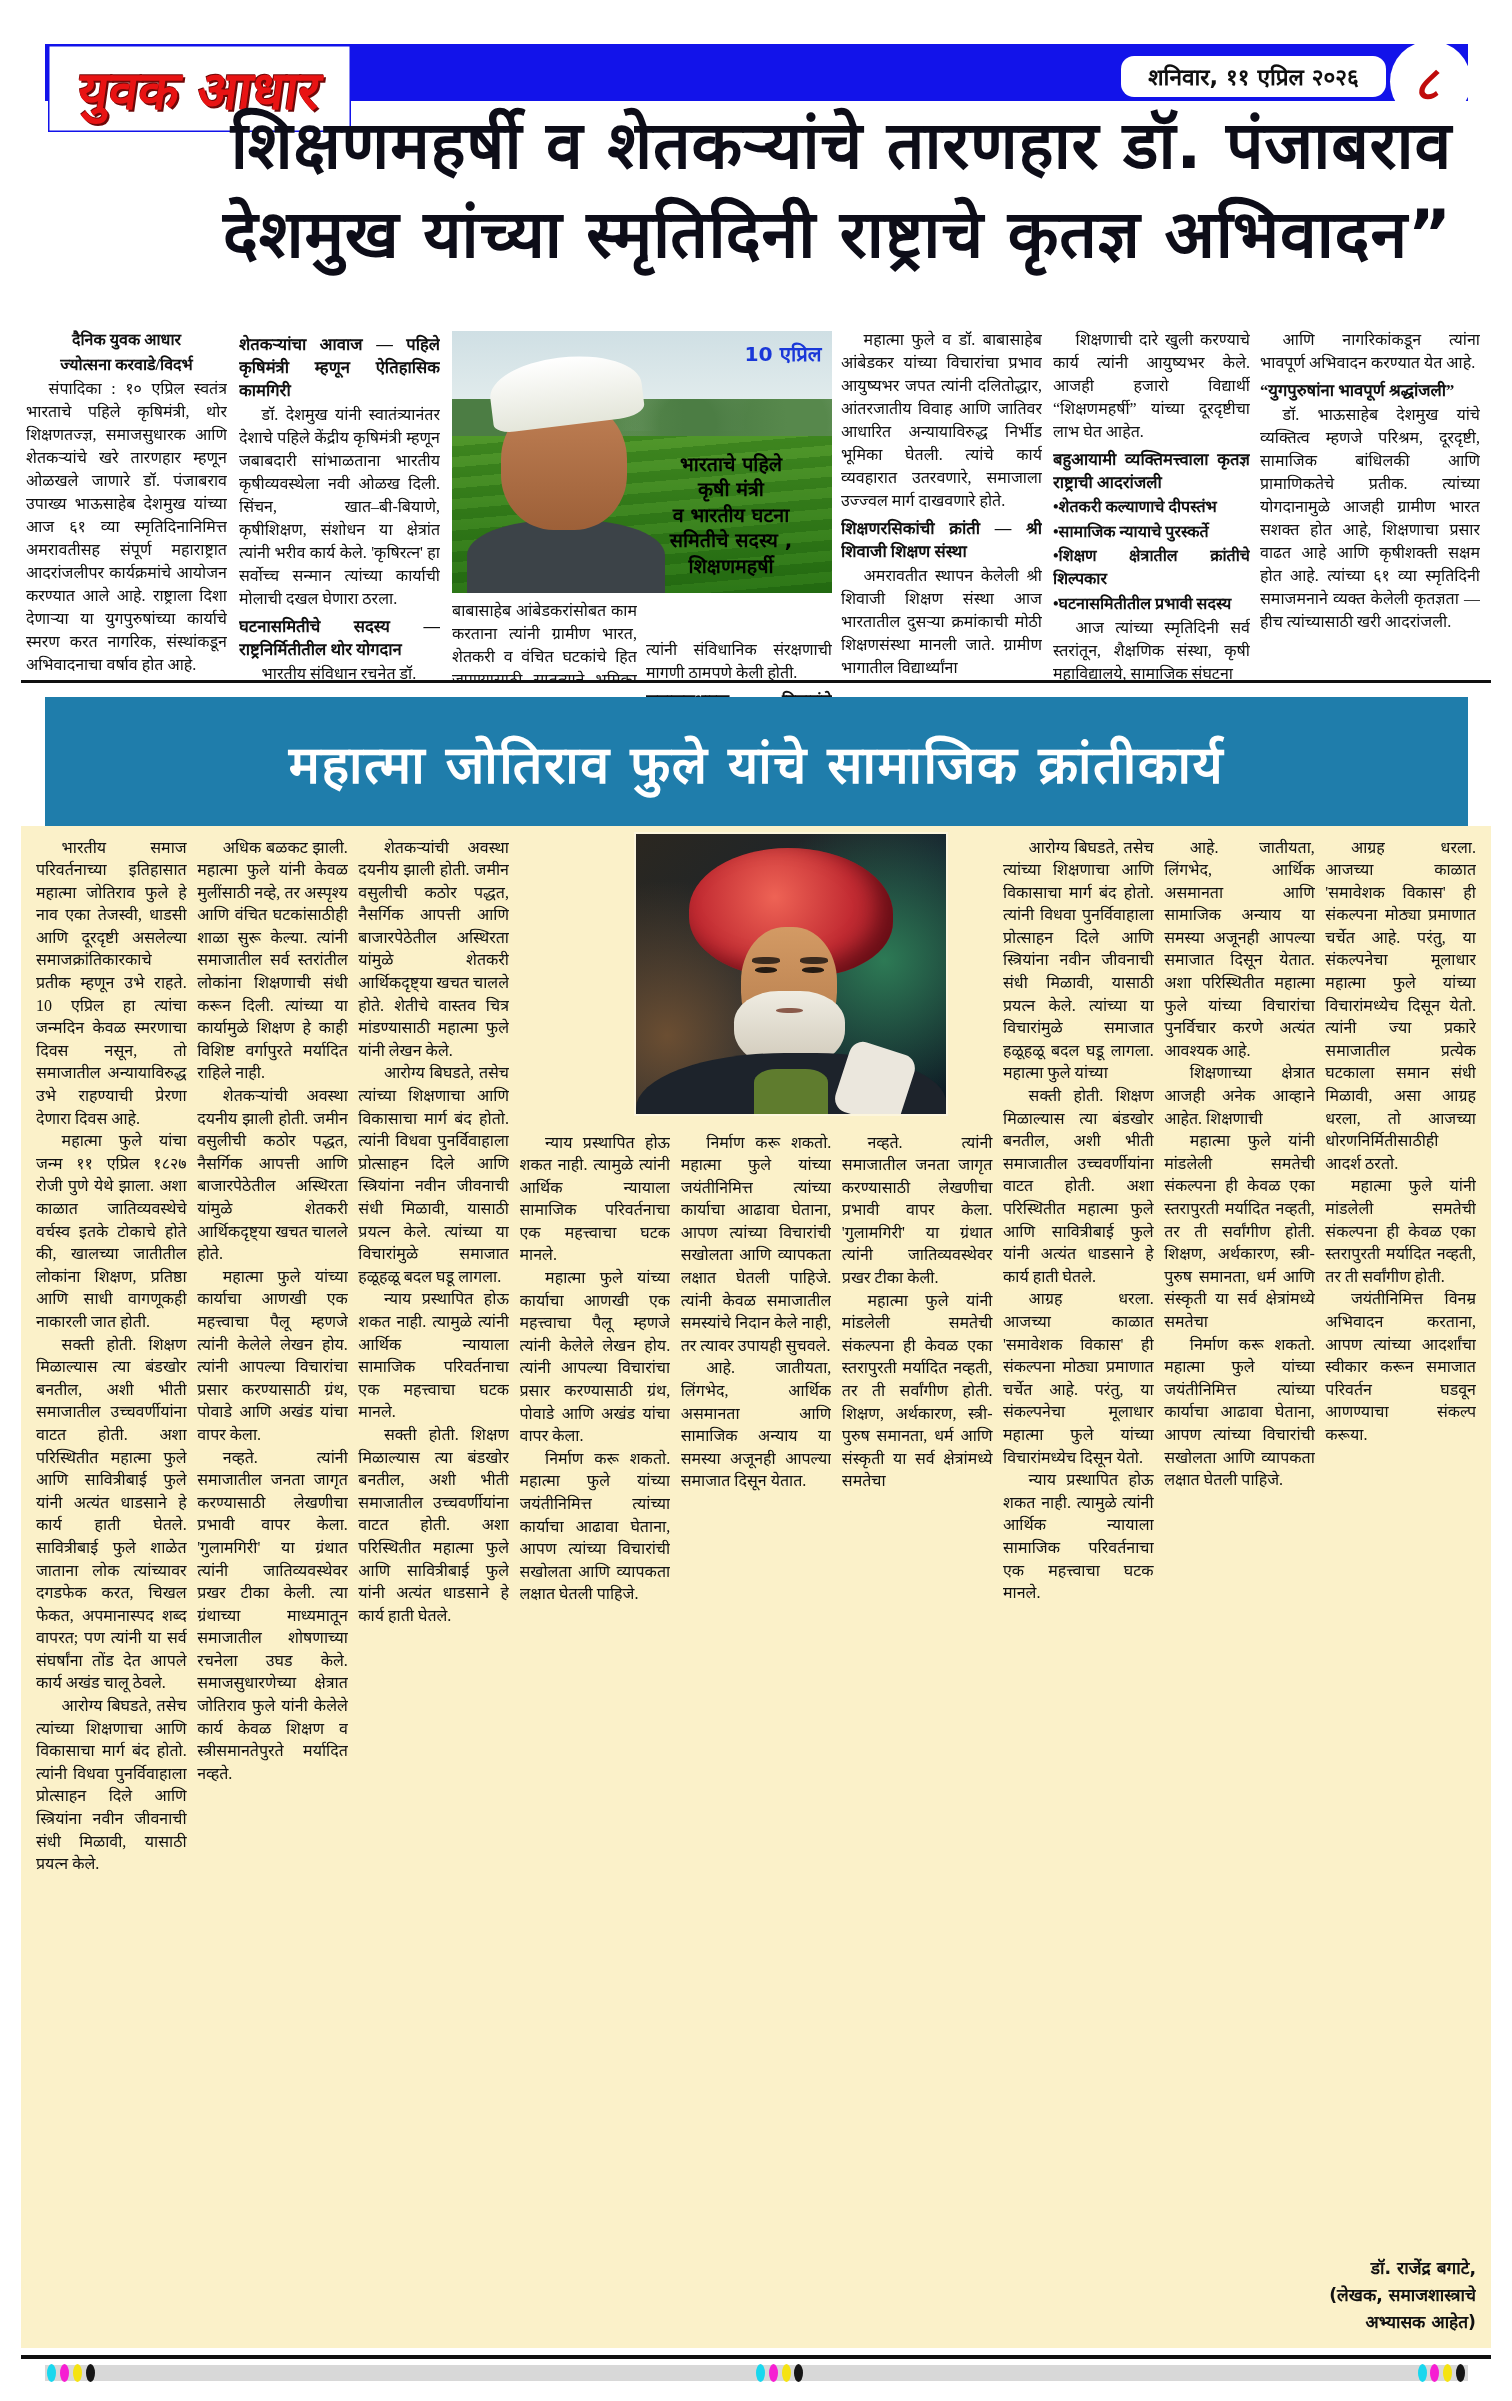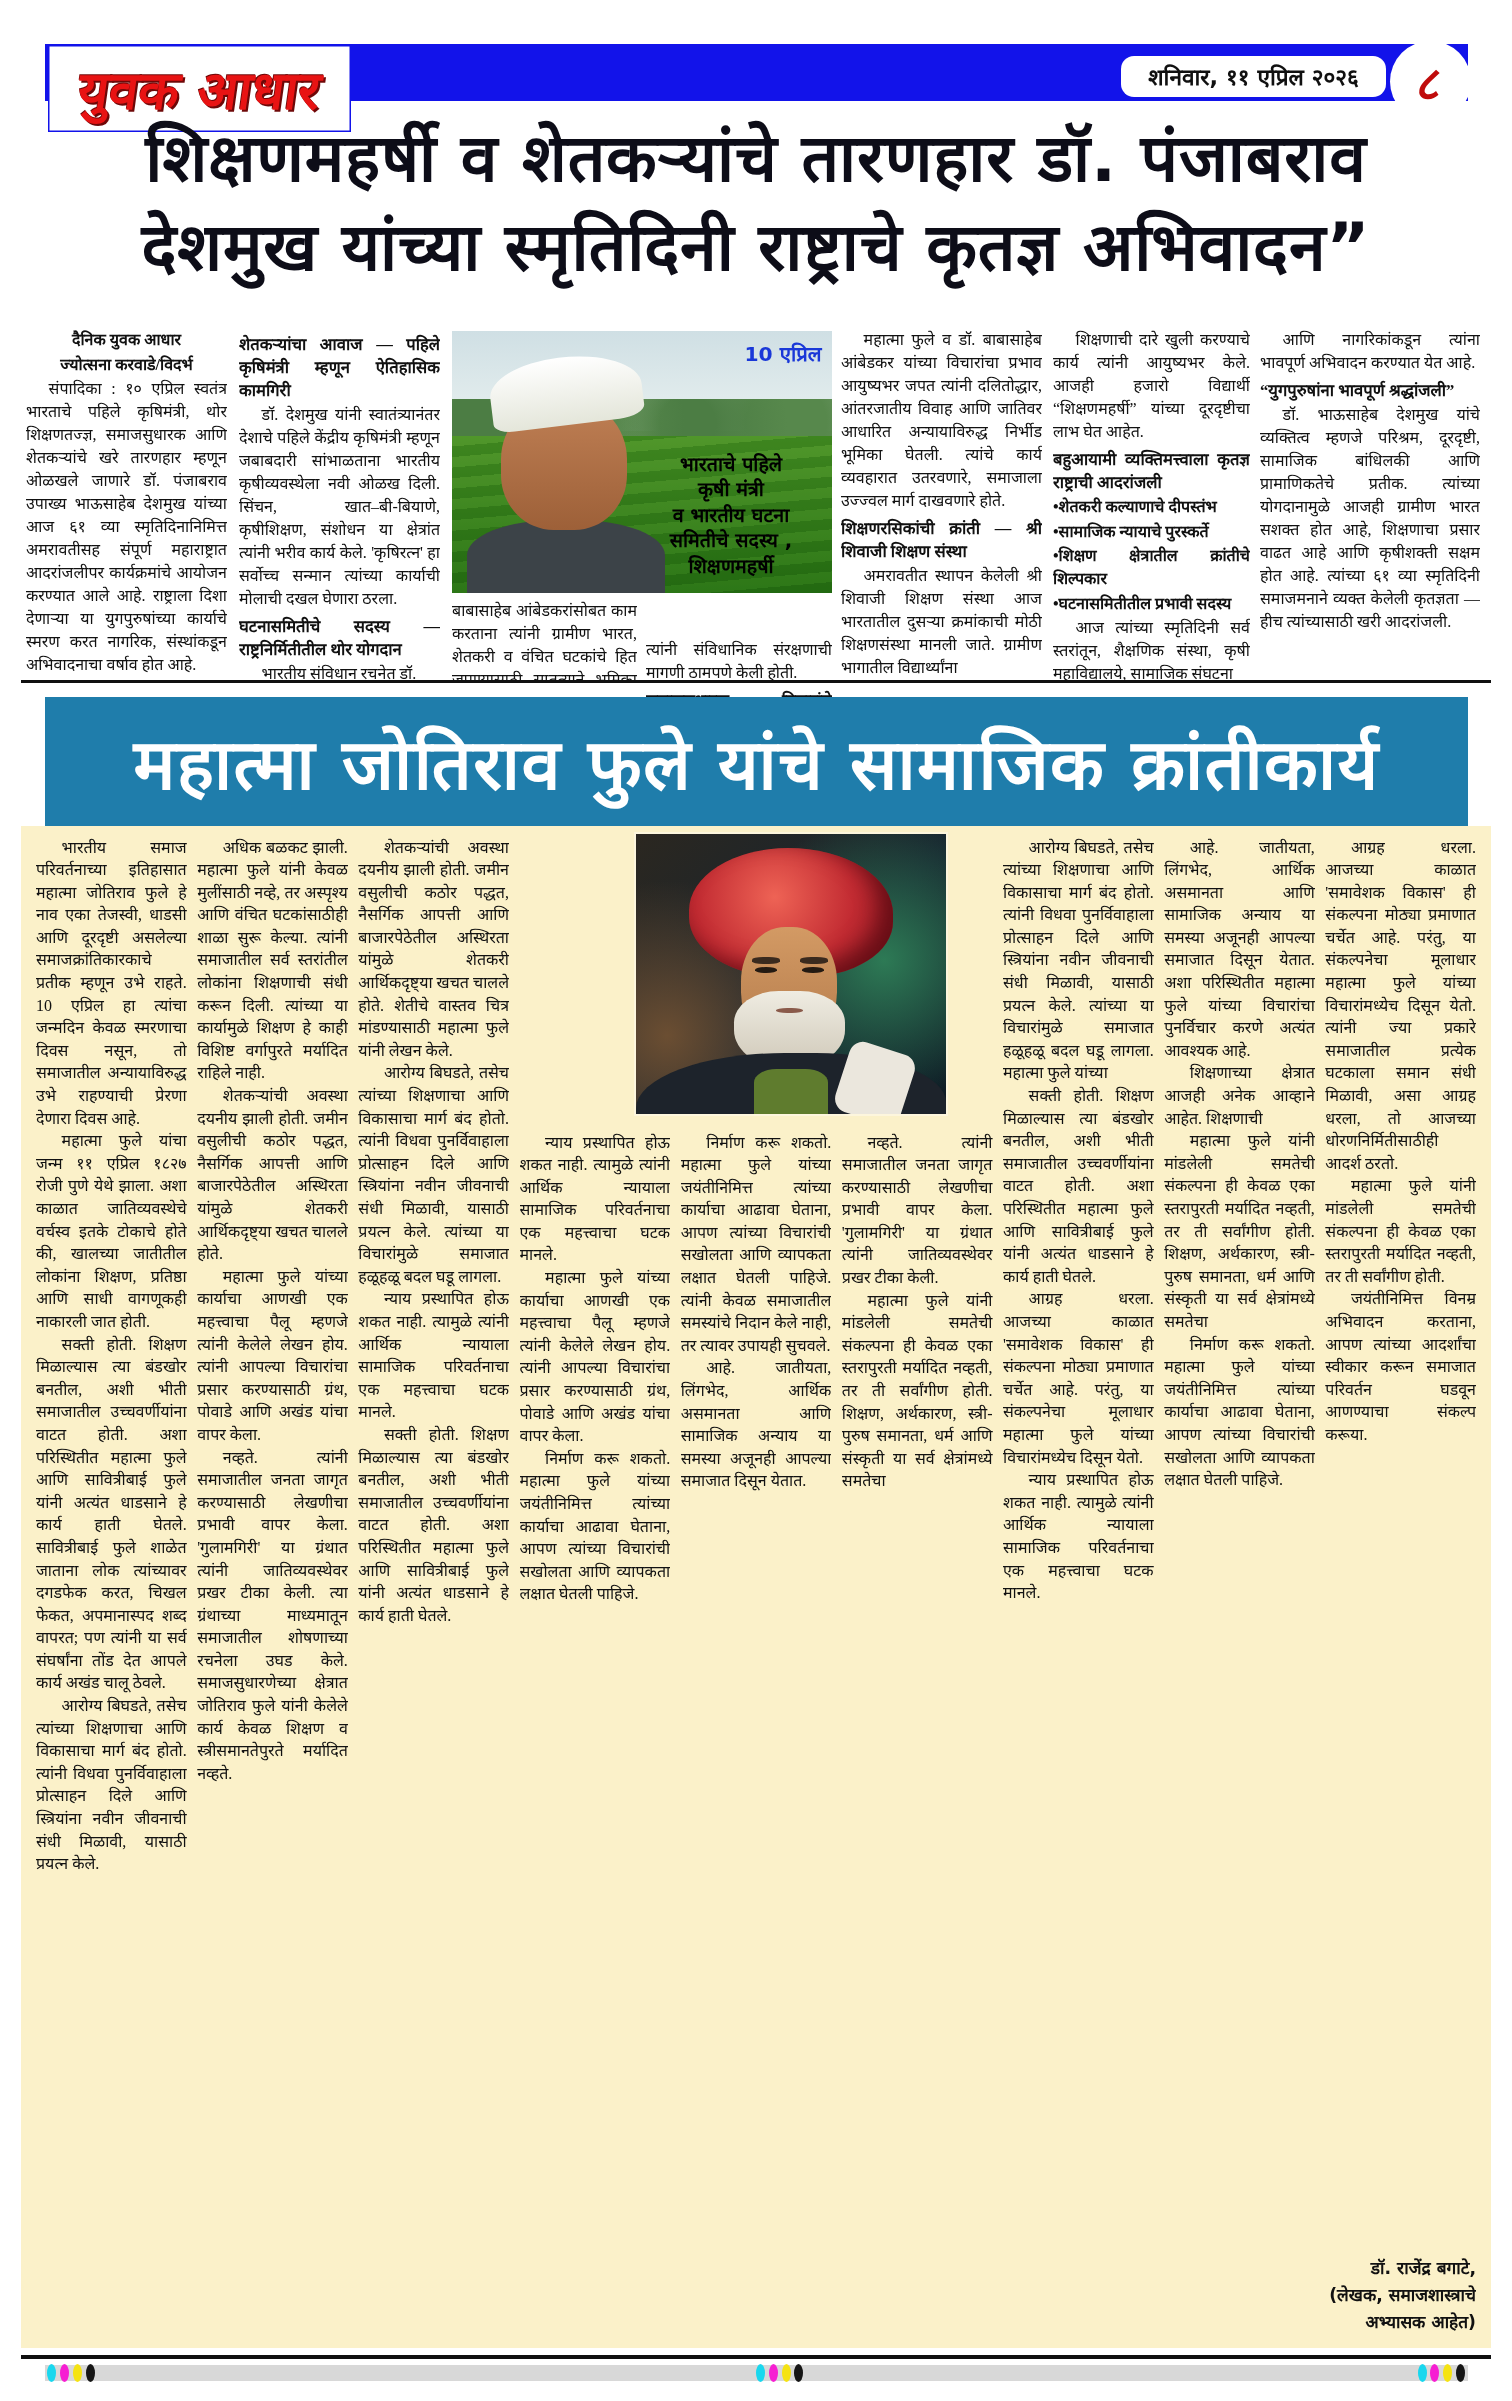--- a/index.html
+++ b/index.html
@@ -14,21 +14,21 @@
     display:flex;align-items:center;justify-content:center;box-shadow:0 0 0 1.5px #1213ea inset;}
   .masthead-text{font-family:"DejaVu Sans","Liberation Sans",sans-serif;font-size:53px;font-weight:bold;
     color:#e81313;transform:skewX(-8deg);text-shadow:2.3px 2.3px 0 #6e0808,-0.8px -0.8px 0 #6e0808;white-space:nowrap;}
   .date-pill{position:absolute;left:1121px;top:56px;width:265px;height:41px;background:#ffffff;border-radius:13px;
     display:flex;align-items:center;justify-content:center;font-size:22.6px;font-weight:bold;color:#101010;
     font-family:"DejaVu Sans","Liberation Sans",sans-serif;}
   .page-circle{position:absolute;left:1390px;top:41px;width:81px;height:81px;background:#ffffff;border-radius:50%;
     display:flex;align-items:center;justify-content:center;}
   .page-num{font-size:47px;font-weight:bold;color:#c00c0c;font-family:"DejaVu Sans",sans-serif;transform:skewX(-10deg);}
   
-  .headline{position:absolute;left:60px;top:114px;width:1392px;text-align:center;color:#0d0d18;font-weight:bold;
+  .headline{position:absolute;left:60px;top:101px;width:1392px;text-align:right;color:#0d0d18;font-weight:bold;
     font-family:"DejaVu Sans","Liberation Sans",sans-serif;}
   .headline .hl{font-size:66px;line-height:89px;letter-spacing:0.8px;}
   
   .tcol{position:absolute;font-size:16px;line-height:23px;text-align:justify;overflow:hidden;}
   .tcol p{margin:0 0 1.5px 0;}
   .tcol p.body{text-indent:22.6px;}
   .tcol p.sub{font-weight:bold;font-size:16.6px;text-indent:0;margin-top:4.5px;}
   .tcol p.kick{font-weight:bold;text-align:center;text-indent:0;}
   .tcol p.bul{font-weight:bold;text-indent:0;}
   .tcol p.cent{text-indent:0;}
@@ -50,21 +50,21 @@
   .lp-cap{position:absolute;left:10%;top:10%;width:40%;height:26%;background:linear-gradient(#ffffff,#e4e6da);
     border-radius:50% 55% 18% 14%;transform:rotate(-7deg);}
   .lp-overlay-date{position:absolute;right:10.5px;top:7.5px;color:#1a38d8;font-weight:bold;font-size:20.3px;
     font-family:"DejaVu Sans",sans-serif;}
   .lp-overlay-cap{position:absolute;right:13.6px;top:46%;width:46%;color:#000000;font-weight:bold;font-size:19.6px;
     line-height:25.6px;text-align:center;white-space:pre-line;font-family:"DejaVu Sans",sans-serif;}
   
   .rule-top{position:absolute;left:21px;top:680px;width:1470px;height:3px;background:#101010;}
   .banner{position:absolute;left:45px;top:697px;width:1423px;height:130px;background:#1f7dab;
     display:flex;align-items:center;justify-content:center;}
-  .banner-text{color:#ffffff;font-size:70px;font-weight:bold;font-family:"DejaVu Sans","Liberation Sans",sans-serif;
+  .banner-text{color:#ffffff;font-size:52px;font-weight:bold;font-family:"DejaVu Sans","Liberation Sans",sans-serif;
     letter-spacing:1.5px;}
   
   .phule{position:absolute;left:21px;top:826px;width:1470px;height:1522px;background:#fbf1c9;}
   .phule-cols{position:absolute;left:15px;top:10.5px;width:1440px;bottom:12px;display:grid;
     grid-template-columns:repeat(9,1fr);column-gap:10.5px;}
   .pcol{font-size:16px;line-height:22.6px;text-align:justify;overflow:hidden;}
   .pcol p{margin:0;text-indent:25.6px;}
   .pcol.under-portrait{padding-top:295px;}
   .pcol-last{display:flex;flex-direction:column;}
   .pcol-last .flow{flex:0 1 auto;}

